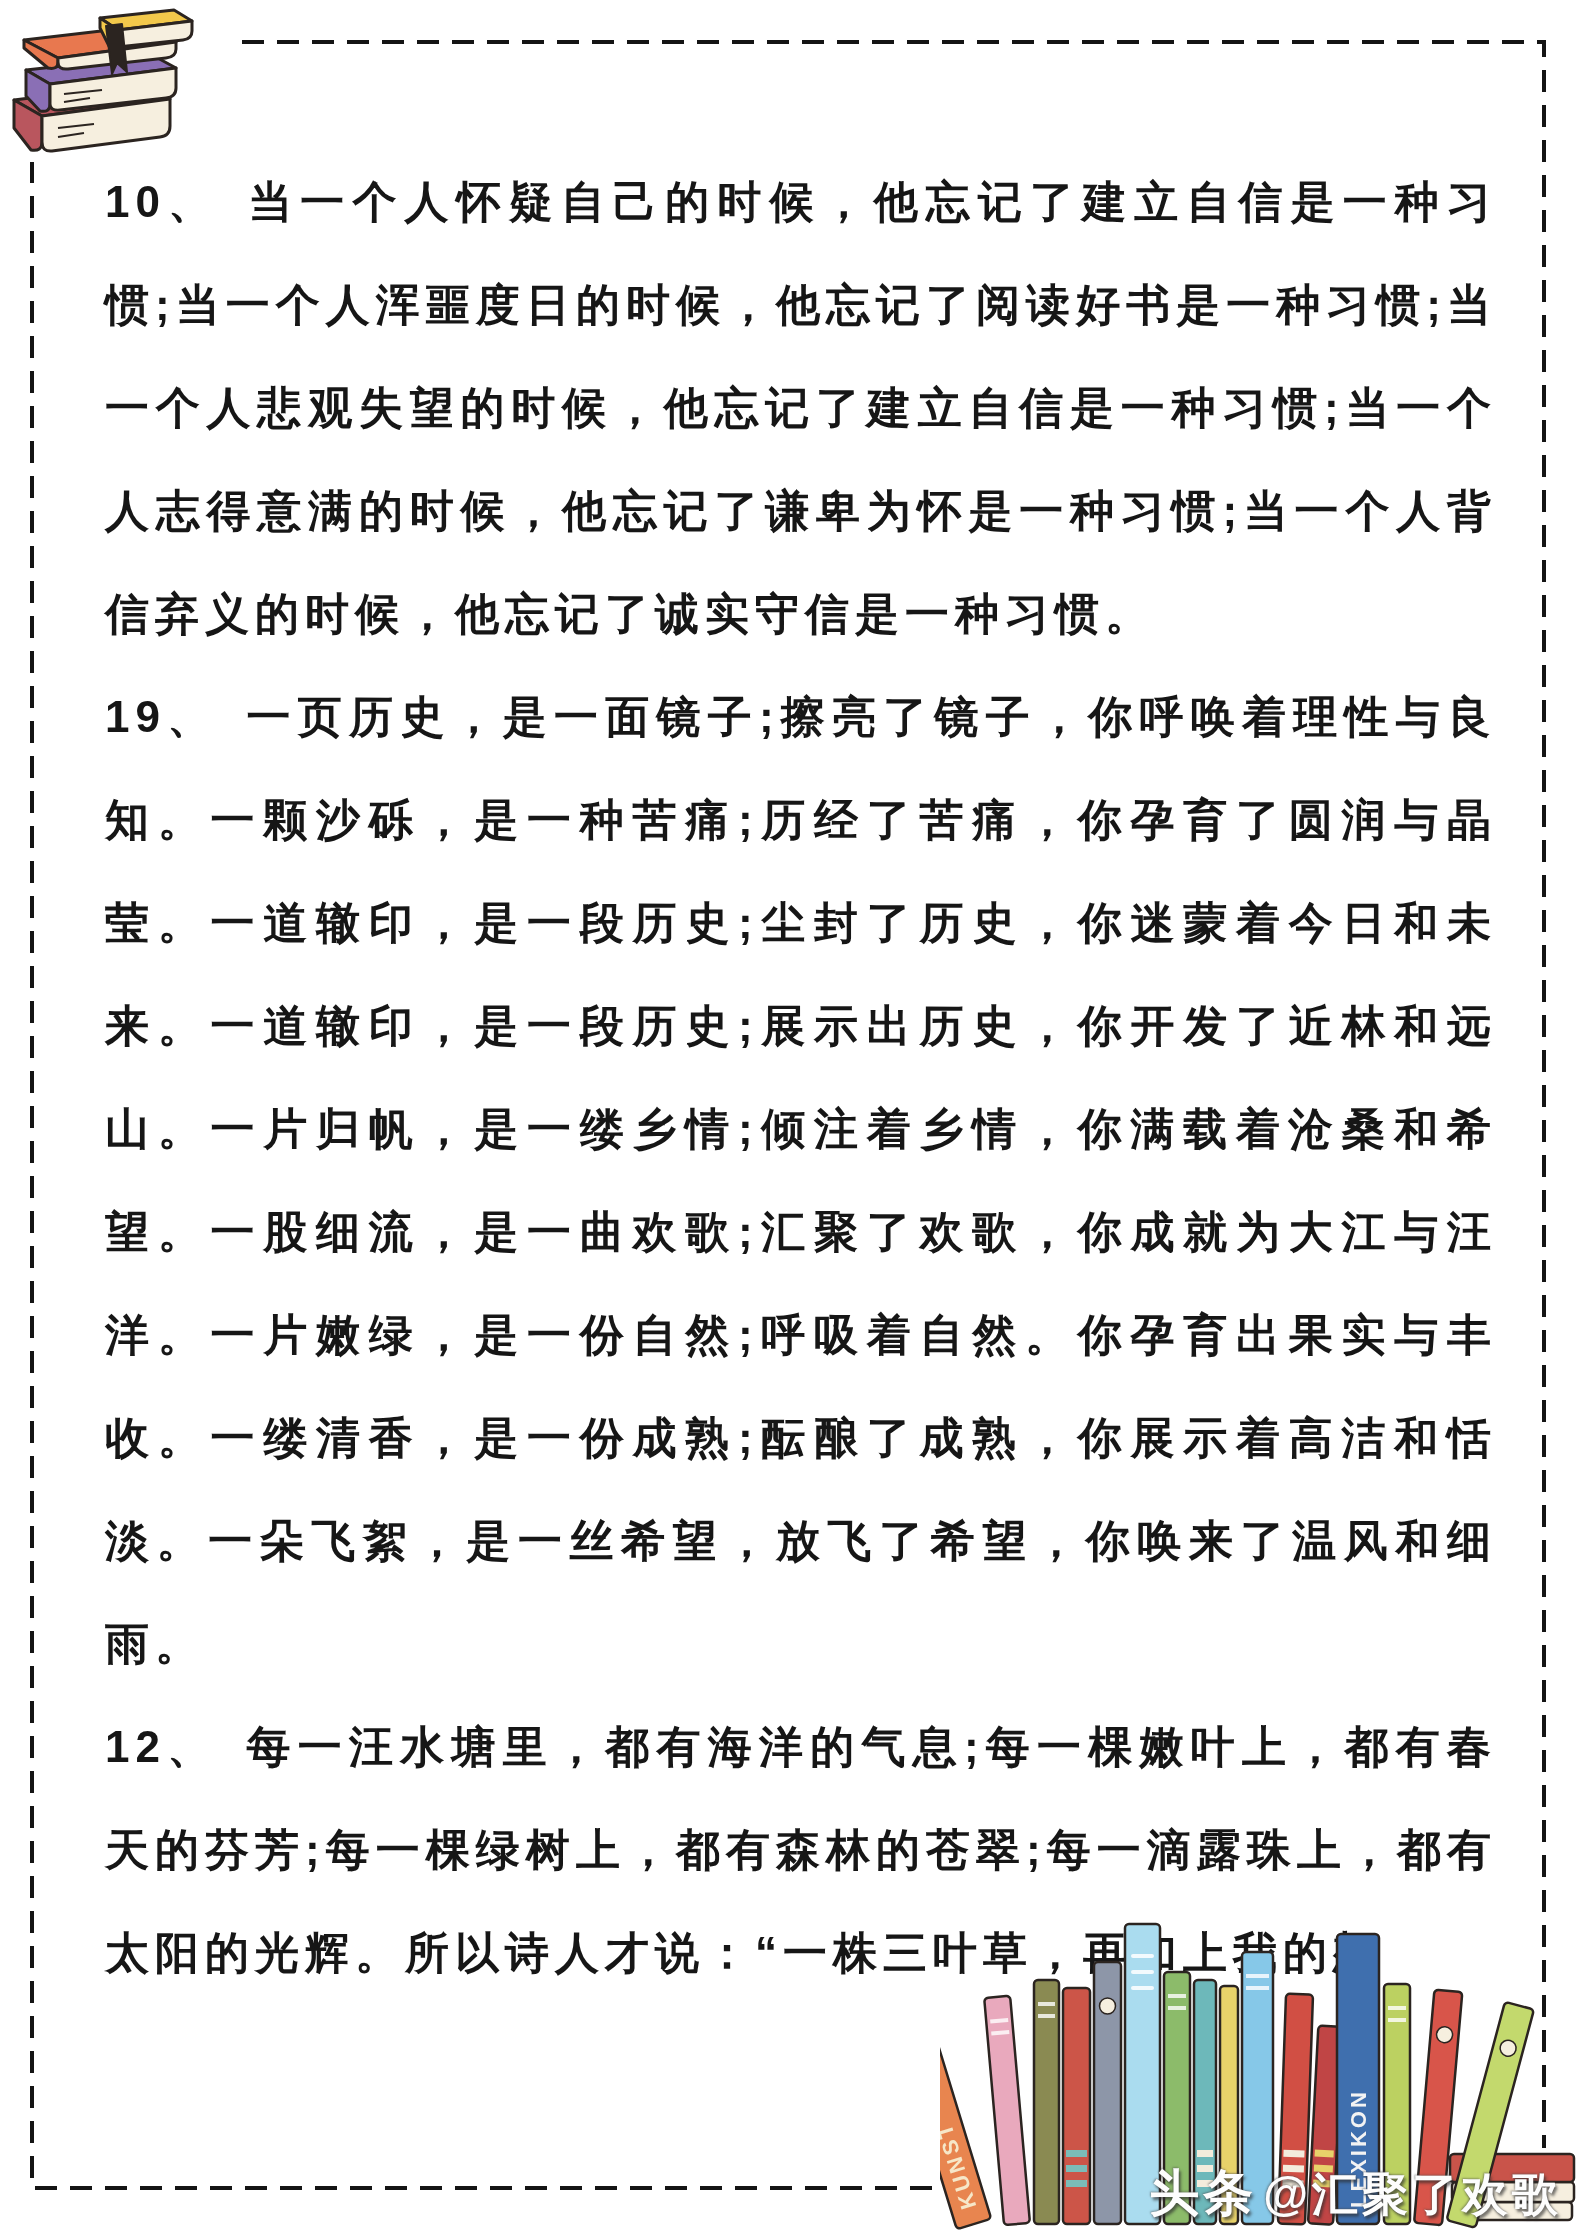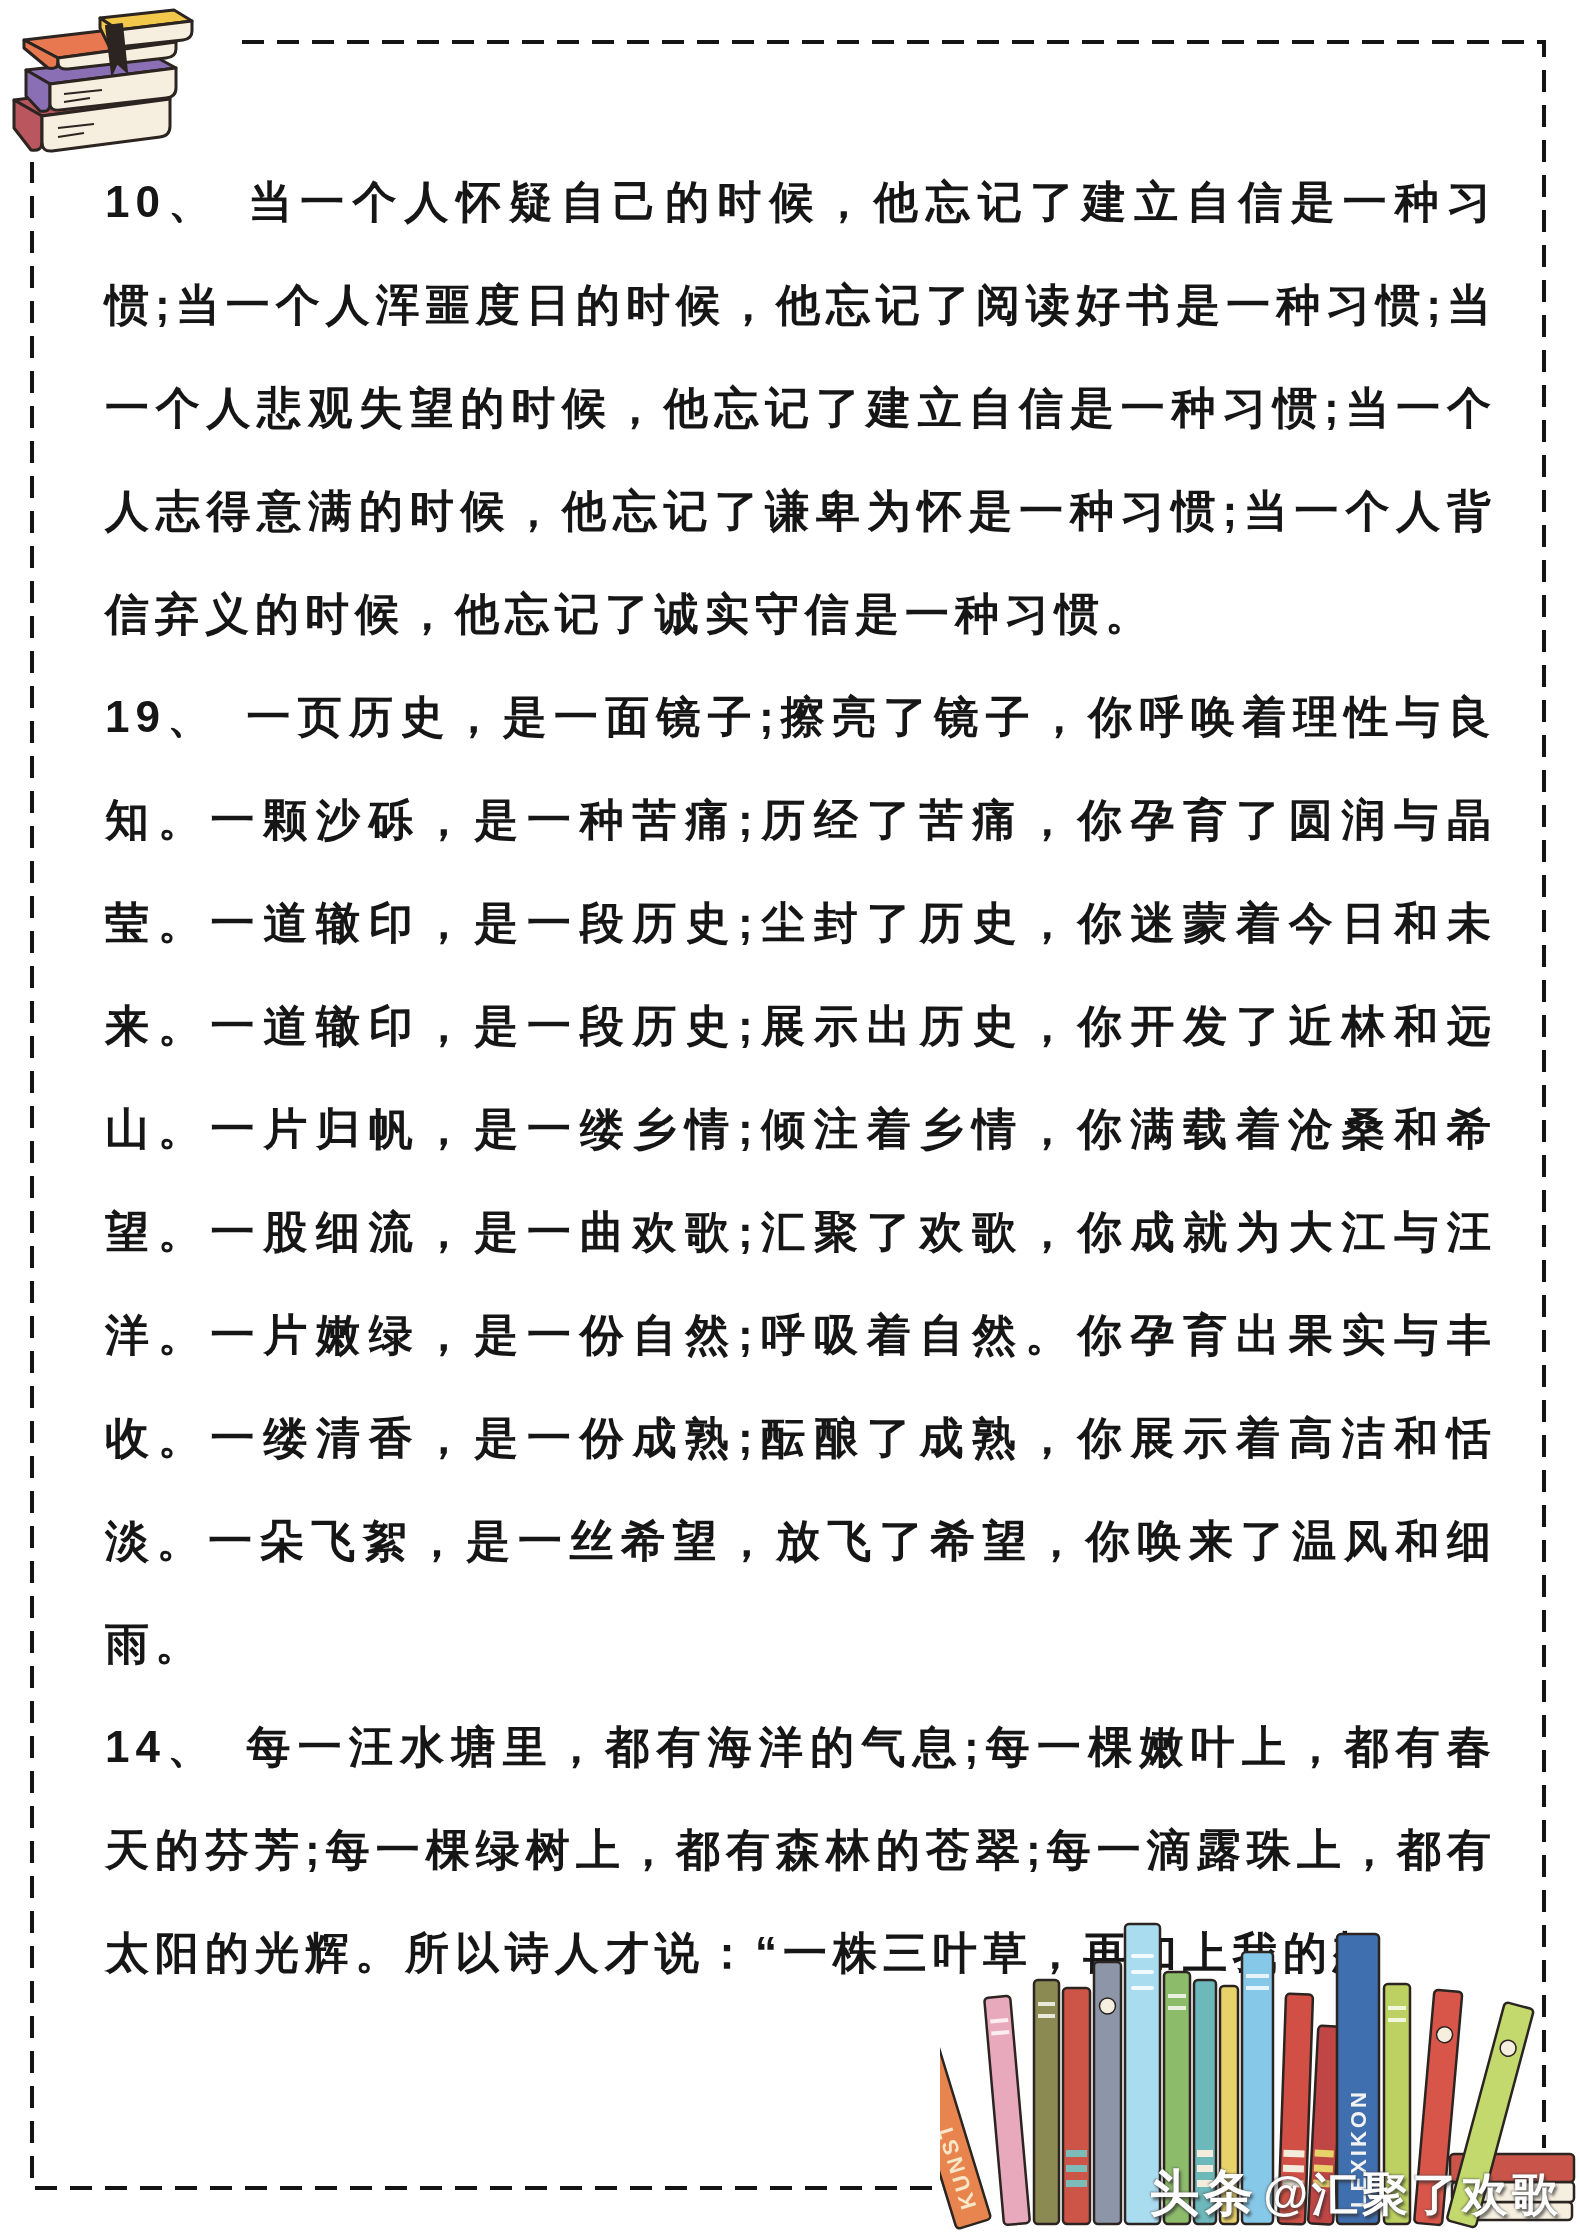--- a/index.html
+++ b/index.html
@@ -28,21 +28,21 @@
   <svg class="border-svg" width="1580" height="2237">
     <rect x="32" y="42" width="1512" height="2146" fill="none" stroke-width="4" stroke-dasharray="22 13" stroke="#141414"></rect>
   </svg>
 
   <div class="cover cover-tl"></div>
   <div class="cover cover-br"></div>
 
   <div class="text-block">
     <p><span class="pnum">10、</span><span>当一个人怀疑自己的时候，他忘记了建立自信是一种习惯;当一个人浑噩度日的时候，他忘记了阅读好书是一种习惯;当一个人悲观失望的时候，他忘记了建立自信是一种习惯;当一个人志得意满的时候，他忘记了谦卑为怀是一种习惯;当一个人背信弃义的时候，他忘记了诚实守信是一种习惯。</span></p>
     <p><span class="pnum">19、</span><span>一页历史，是一面镜子;擦亮了镜子，你呼唤着理性与良知。一颗沙砾，是一种苦痛;历经了苦痛，你孕育了圆润与晶莹。一道辙印，是一段历史;尘封了历史，你迷蒙着今日和未来。一道辙印，是一段历史;展示出历史，你开发了近林和远山。一片归帆，是一缕乡情;倾注着乡情，你满载着沧桑和希望。一股细流，是一曲欢歌;汇聚了欢歌，你成就为大江与汪洋。一片嫩绿，是一份自然;呼吸着自然。你孕育出果实与丰收。一缕清香，是一份成熟;酝酿了成熟，你展示着高洁和恬淡。一朵飞絮，是一丝希望，放飞了希望，你唤来了温风和细雨。</span></p>
-    <p><span class="pnum">14、</span><span>每一汪水塘里，都有海洋的气息;每一棵嫩叶上，都有春天的芬芳;每一棵绿树上，都有森林的苍翠;每一滴露珠上，都有太阳的光辉。所以诗人才说：“一株三叶草，再加上我的想</span></p>
+    <p><span class="pnum">12、</span><span>每一汪水塘里，都有海洋的气息;每一棵嫩叶上，都有春天的芬芳;每一棵绿树上，都有森林的苍翠;每一滴露珠上，都有太阳的光辉。所以诗人才说：“一株三叶草，再加上我的想</span></p>
   </div>
 
   <svg class="stack-svg" width="230" height="162" viewBox="0 0 230 162" stroke-linejoin="round">
     <g stroke="#2b2420" stroke-width="3">
       <path d="M8,100 L136,84 L164,99 L36,116 Z" fill="#b9565e"></path>
       <path d="M8,100 L36,116 L36,142 Q36,152 25,150 L8,128 Z" fill="#b9565e"></path>
       <path d="M36,116 L164,99 L164,126 Q164,136 154,137 L46,151 Q36,152 36,142 Z" fill="#f6efdf"></path>
       <path d="M52,128 L88,124 M52,137 L78,133" fill="none" stroke-width="2"></path>
     </g>
     <g stroke="#2b2420" stroke-width="3">

